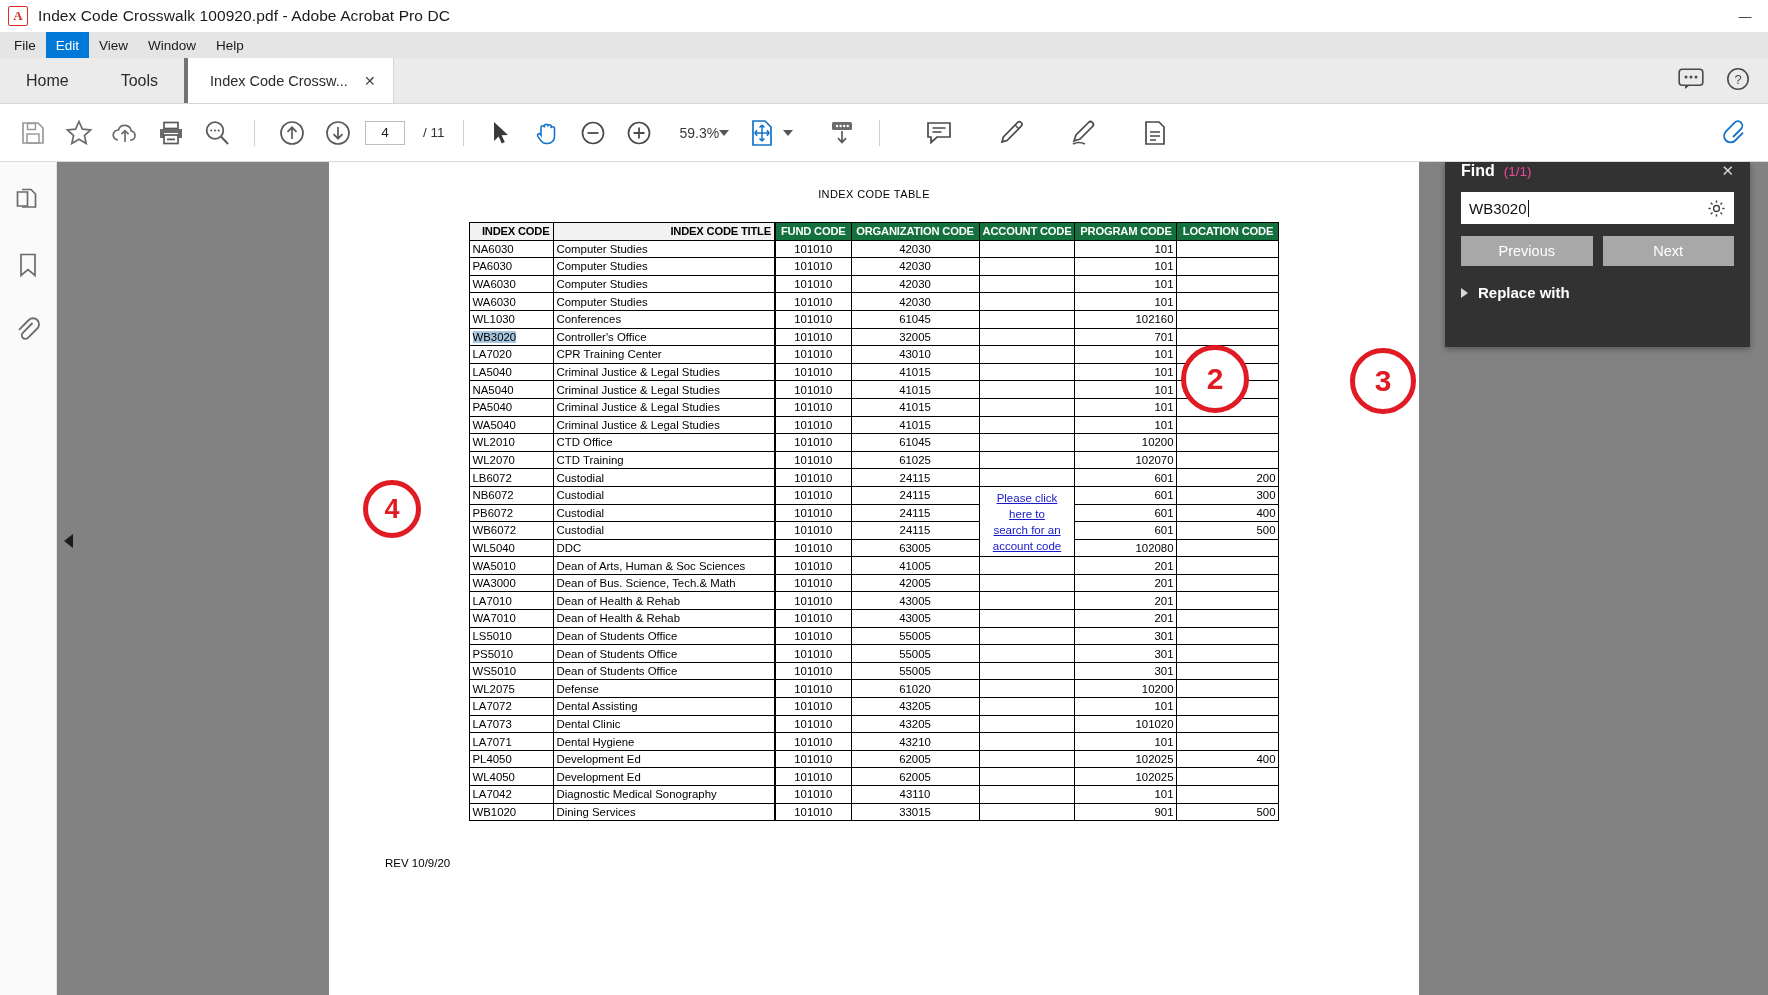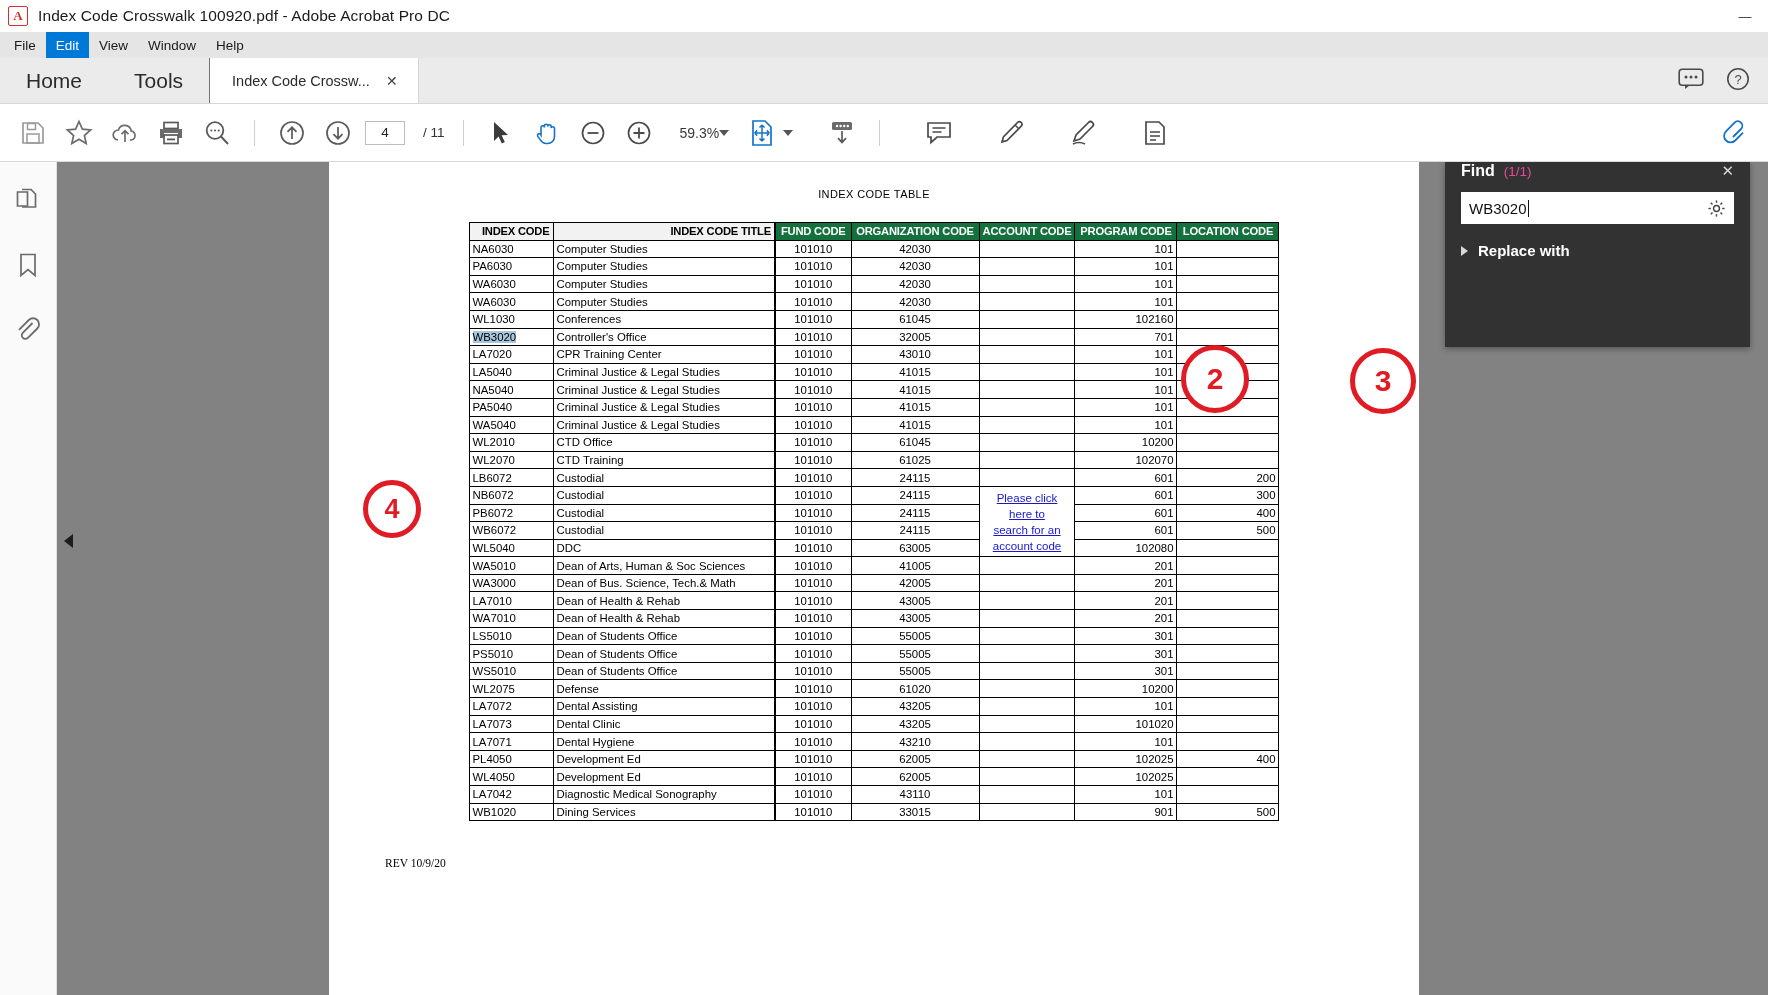--- a/index.html
+++ b/index.html
@@ -35,26 +35,26 @@
   }
   .menu-item.active { background: #0078d7; color: #ffffff; }
 
   
   .tabstrip {
     height: 46px; background: #ebebeb; display: flex; align-items: stretch;
     border-bottom: 1px solid #d6d6d6;
   }
   .navtab {
     display: flex; align-items: center; padding: 0 26px;
-    font-size: 21px; color: #2b2b2b;
+    font-size: 16px; color: #2b2b2b;
   }
   .doctab {
     display: flex; align-items: center; gap: 16px;
     padding: 0 14px 0 22px; background: #ffffff;
-    border-left: 1px solid #737373; border-right: 1px solid #d6d6d6;
+    border-left: 4px solid #737373; border-right: 1px solid #d6d6d6;
     font-size: 14.5px; color: #2b2b2b; min-width: 210px;
   }
   .doctab .close { font-size: 14px; color: #444; }
   .tab-right { margin-left: auto; display: flex; align-items: center; gap: 22px; padding-right: 18px; }
 
   
   .toolbar {
     height: 58px; background: #ffffff; border-bottom: 1px solid #d9d9d9;
     display: flex; align-items: center; padding: 0 14px; gap: 8px;
   }
@@ -674,21 +674,21 @@
               <td class="c-left col-b">Dining Services</td>
               <td class="c-center col-c">101010</td>
               <td class="c-center col-d">33015</td>
               <td class="c-center col-e"></td>
               <td class="c-right col-f">901</td>
               <td class="c-right col-g">500</td>
             </tr>
           </tbody>
       </table>
 
-      <div class="revtext" style="margin-left:56px;font-family:Liberation Serif, serif;">REV 10/9/20</div>
+      <div class="revtext" style="margin-left:56px;">REV 10/9/20</div>
     </div>
 
     <div class="findpanel">
       <div class="find-head">
         <span class="find-title">Find</span>
         <span class="find-count">(1/1)</span>
         <span class="find-close">✕</span>
       </div>
       <div class="find-input-wrap">
         <div class="find-input">
@@ -704,20 +704,24 @@
                 <path d="M1.5 10 H4"></path>
                 <path d="M16 10 H18.5"></path>
                 <path d="M4 4 L5.8 5.8"></path>
                 <path d="M14.2 14.2 L16 16"></path>
                 <path d="M16 4 L14.2 5.8"></path>
                 <path d="M5.8 14.2 L4 16"></path>
               </g>
             </svg>
         </span>
       </div>
+      <div class="find-btns">
+        <div class="find-btn">Previous</div>
+        <div class="find-btn">Next</div>
+      </div>
       <div class="replace-row">
         <span class="replace-tri"></span>
         <span class="replace-label">Replace with</span>
       </div>
     </div>
   </div>
 
   <div class="annot" id="annot2">2</div>
   <div class="annot hollow" id="annot3">3</div>
   <div class="annot" id="annot4">4</div>

